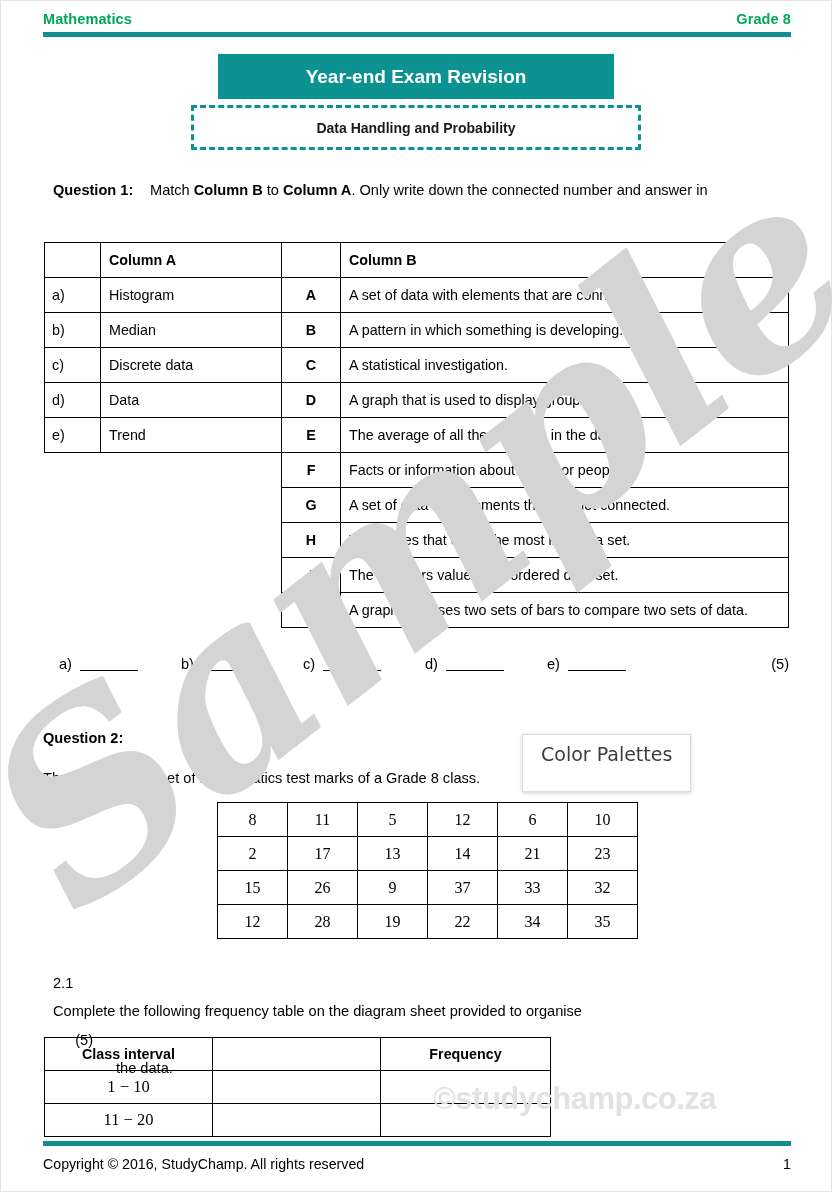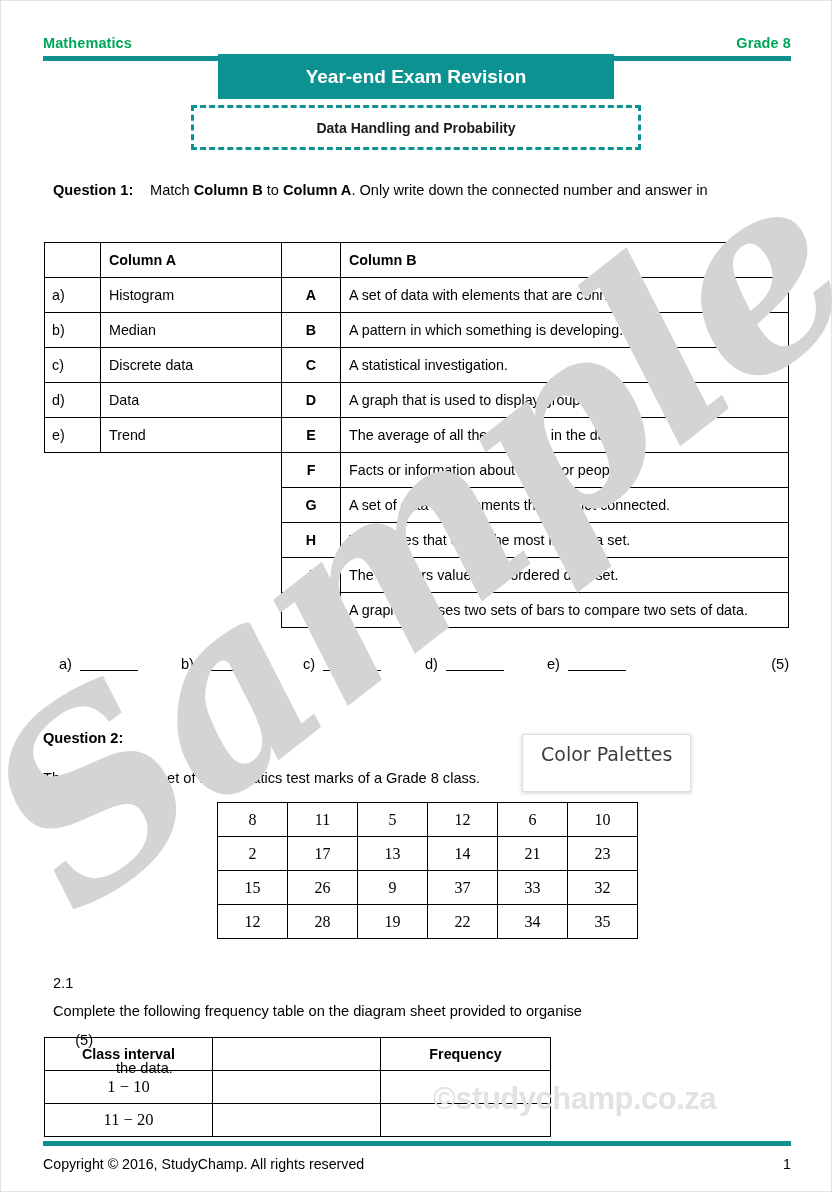--- a/index.html
+++ b/index.html
@@ -64,21 +64,20 @@
     top: 10px;
     width: 748px;
     z-index: 9;
   }
   .doc-header-row {
     display: flex;
     justify-content: space-between;
     align-items: baseline;
     font-size: 14.5px;
     font-weight: 700;
-    margin-top: 24px;
   }
   .subject { color: #00a65a; letter-spacing: 0.1px; }
   .grade   { color: #00a65a; letter-spacing: 0.1px; }
   .header-rule {
     margin-top: 5px;
     height: 5px;
     background: #108f8f;
   }
 
   

